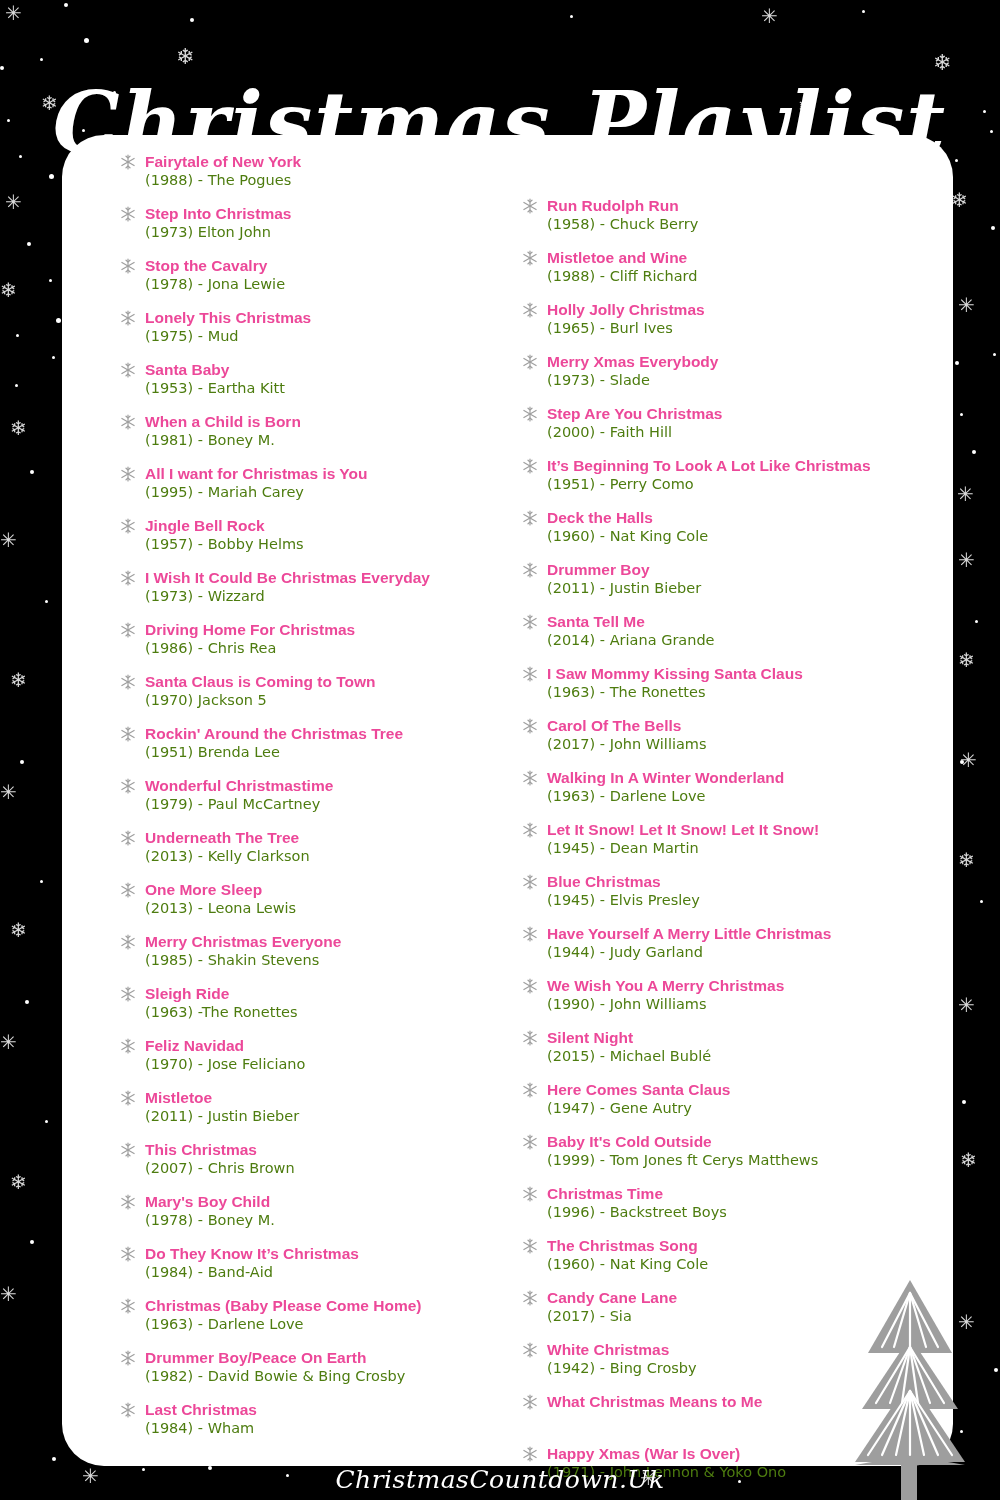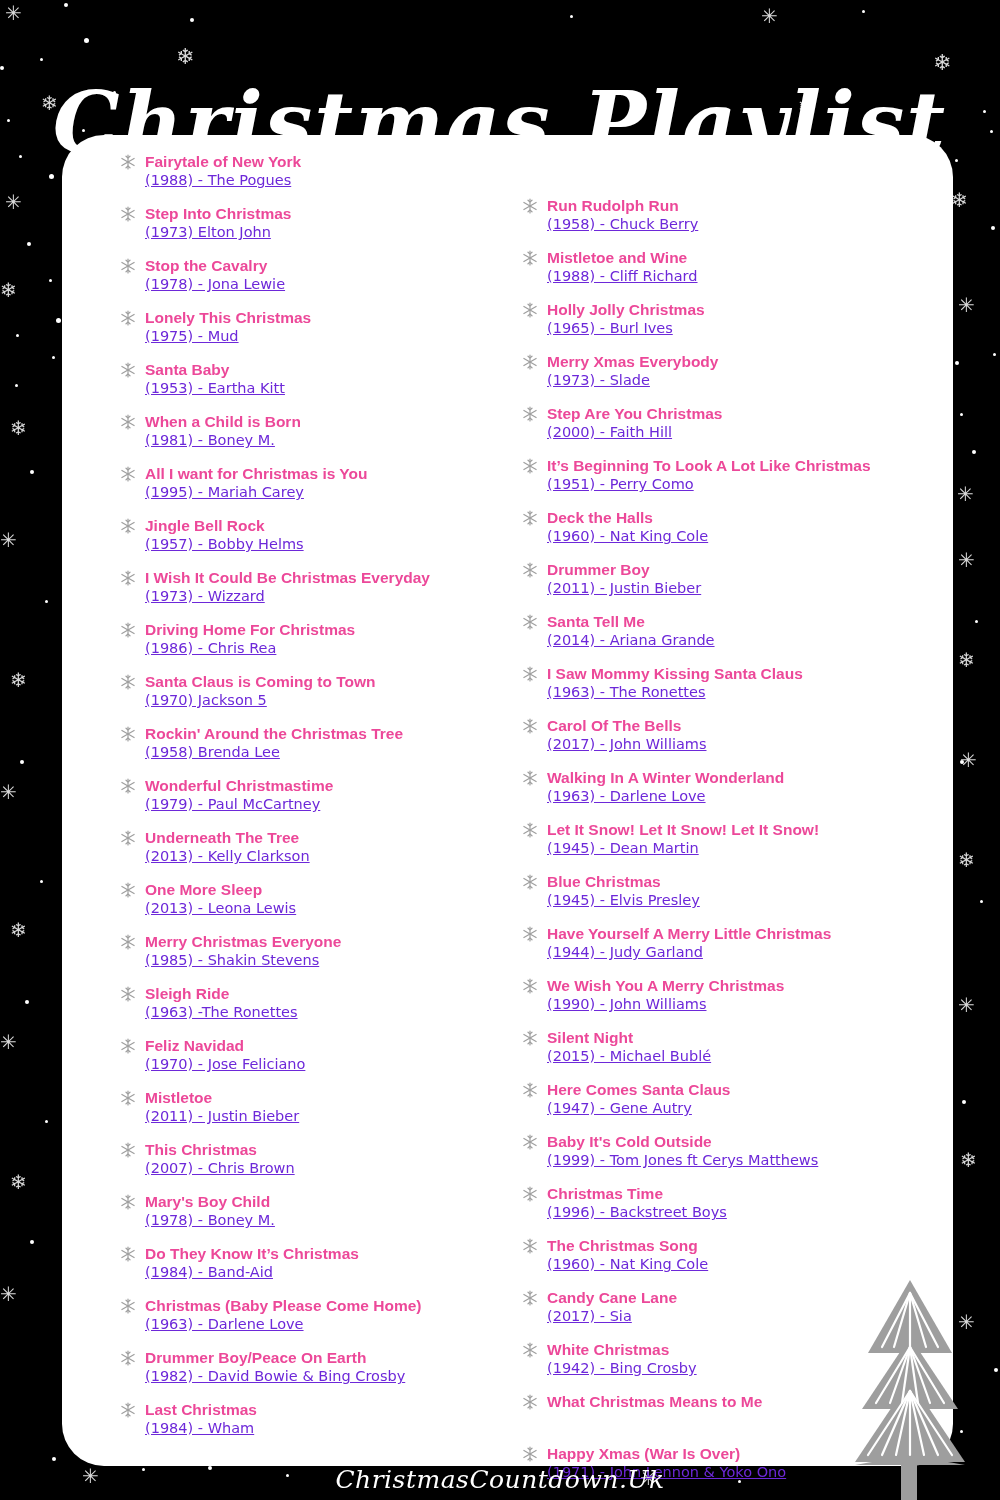--- a/index.html
+++ b/index.html
@@ -56,24 +56,23 @@
       font-weight: bold;
       font-size: 15.5px;
       color: #ec4899;
       line-height: 18px;
       white-space: nowrap;
     }
     .song .meta {
       display: block;
       font-family: "DejaVu Sans", sans-serif;
       font-size: 14.5px;
-      color: #6d28d9;
+      color: #4d7c0f;
       line-height: 18px;
       white-space: nowrap;
-      text-decoration: underline;
     }
 
     .tree {
       position: absolute;
       left: 850px; top: 1275px;
       width: 120px; height: 225px;
       z-index: 3;
     }
 
     .footer {
@@ -308,21 +307,21 @@
       <div class="song">
         <span class="snow"><svg viewBox="0 0 16 16" width="16" height="16">
             <g stroke="#9e9e9e" stroke-width="1.2" stroke-linecap="round">
               <line x1="8" y1="1" x2="8" y2="15"></line>
               <line x1="1.9" y1="4.5" x2="14.1" y2="11.5"></line>
               <line x1="1.9" y1="11.5" x2="14.1" y2="4.5"></line>
               <path d="M6 2.2 L8 4 L10 2.2 M6 13.8 L8 12 L10 13.8" fill="none"></path>
             </g>
           </svg></span>
         <span class="name">Rockin' Around the Christmas Tree</span>
-        <span class="meta">(1958) Brenda Lee</span>
+        <span class="meta">(1951) Brenda Lee</span>
       </div>
       <div class="song">
         <span class="snow"><svg viewBox="0 0 16 16" width="16" height="16">
             <g stroke="#9e9e9e" stroke-width="1.2" stroke-linecap="round">
               <line x1="8" y1="1" x2="8" y2="15"></line>
               <line x1="1.9" y1="4.5" x2="14.1" y2="11.5"></line>
               <line x1="1.9" y1="11.5" x2="14.1" y2="4.5"></line>
               <path d="M6 2.2 L8 4 L10 2.2 M6 13.8 L8 12 L10 13.8" fill="none"></path>
             </g>
           </svg></span>

